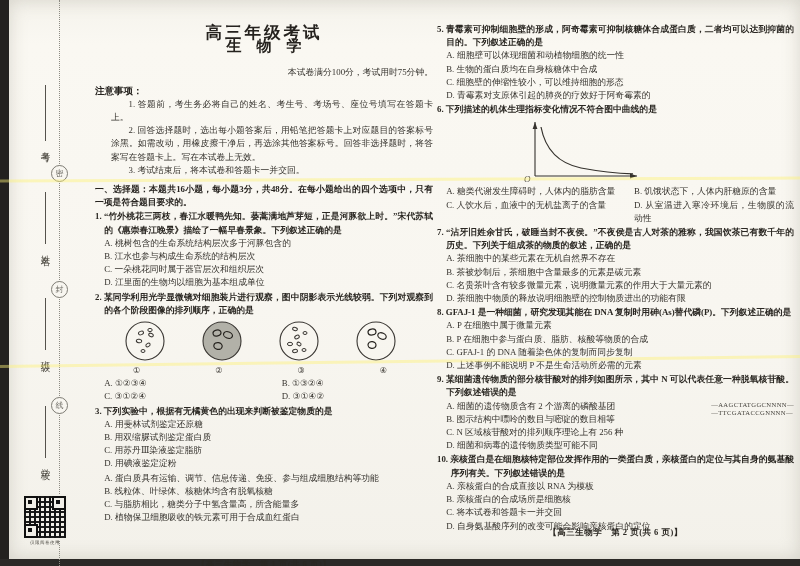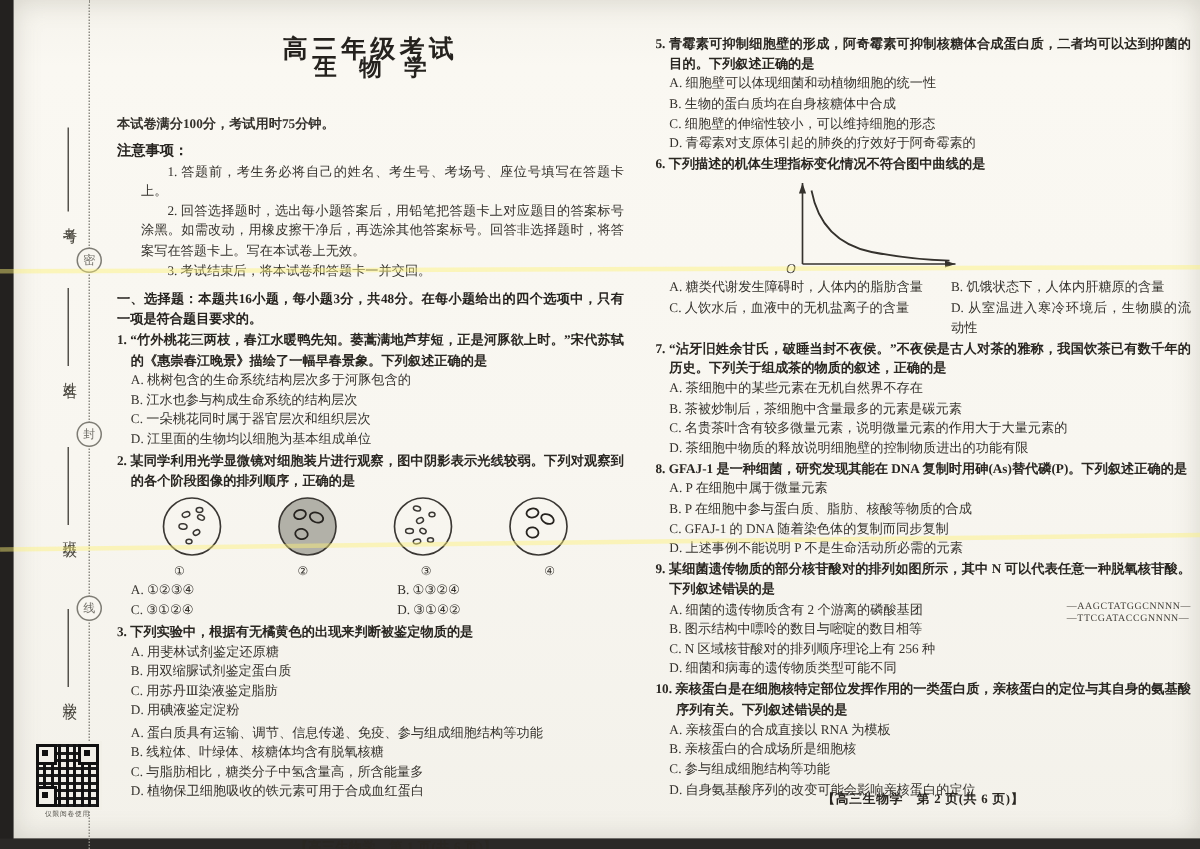--- a/index.html
+++ b/index.html
@@ -26,25 +26,25 @@
         repeating-linear-gradient(0deg,rgba(17,17,17,.95) 0 2px,transparent 2px 5px),
         repeating-linear-gradient(90deg,#141414 0 2px,#f1efe8 2px 5px);}
   .qr .fp{position:absolute;width:10px;height:10px;border:2px solid #101010;background:#f1efe8;}
   .qr .fp i{position:absolute;left:2px;top:2px;width:4px;height:4px;background:#101010;display:block;}
   .qr .fp.a{left:0;top:0;} .qr .fp.b{right:0;top:0;} .qr .fp.c{left:0;bottom:0;}
   .qrcap{position:absolute;left:20px;top:540px;width:50px;text-align:center;font-size:4.5px;
          color:#55534c;letter-spacing:.5px;}
 
   
   .col{position:absolute;font-size:8.8px;line-height:13.2px;text-align:justify;}
-  .col-l{left:78px;top:26px;width:338px;}
+  .col-l{left:95px;top:26px;width:338px;}
   .col-r{left:437px;top:22px;width:357px;}
   .title{font-size:16.5px;font-weight:700;text-align:center;letter-spacing:3px;color:#25221e;}
   .subject{font-size:15px;font-weight:700;text-align:center;color:#25221e;margin-top:1px;}
-  .examinfo{text-align:left;margin-top:23px;font-weight:700;}
+  .examinfo{text-align:right;margin-top:13px;font-weight:400;}
   .notice-title{font-weight:700;font-size:9.5px;margin-top:5px;color:#26231f;}
   .np{text-indent:2em;margin-left:16px;}
   .section{font-weight:700;color:#26231f;margin-top:6px;}
   .q{margin-top:1px;}
   .stem{font-weight:700;color:#2a2722;padding-left:1.05em;text-indent:-1.05em;}
   .stem.n2{padding-left:1.55em;text-indent:-1.55em;}
   .opt{padding-left:1.05em;font-weight:500;}
   .optgrid{display:grid;grid-template-columns:54% 46%;padding-left:1.05em;font-weight:500;}
   .footer{position:absolute;font-size:8.5px;font-weight:700;color:#2a2722;letter-spacing:.5px;}
   .footer.f1{left:95px;top:527px;width:338px;text-align:center;margin-top:32px;}
@@ -250,21 +250,21 @@
       </div>
       <div class="opt">B. 图示结构中嘌呤的数目与嘧啶的数目相等</div>
       <div class="opt">C. N 区域核苷酸对的排列顺序理论上有 256 种</div>
       <div class="opt">D. 细菌和病毒的遗传物质类型可能不同</div>
     </div>
 
     <div class="q">
       <div class="stem n2">10. 亲核蛋白是在细胞核特定部位发挥作用的一类蛋白质，亲核蛋白的定位与其自身的氨基酸序列有关。下列叙述错误的是</div>
       <div class="opt">A. 亲核蛋白的合成直接以 RNA 为模板</div>
       <div class="opt">B. 亲核蛋白的合成场所是细胞核</div>
-      <div class="opt">C. 参与组成细胞结构等功能</div>
+      <div class="opt">C. 将本试卷和答题卡一并交回</div>
       <div class="opt">D. 自身氨基酸序列的改变可能会影响亲核蛋白的定位</div>
     </div>
   </div>
   <div class="footer f2">【高三生物学　第 2 页(共 6 页)】</div>
 
   <div class="streak s1"></div>
   <div class="streak s2"></div>
 </div>
 
 </body></html>

